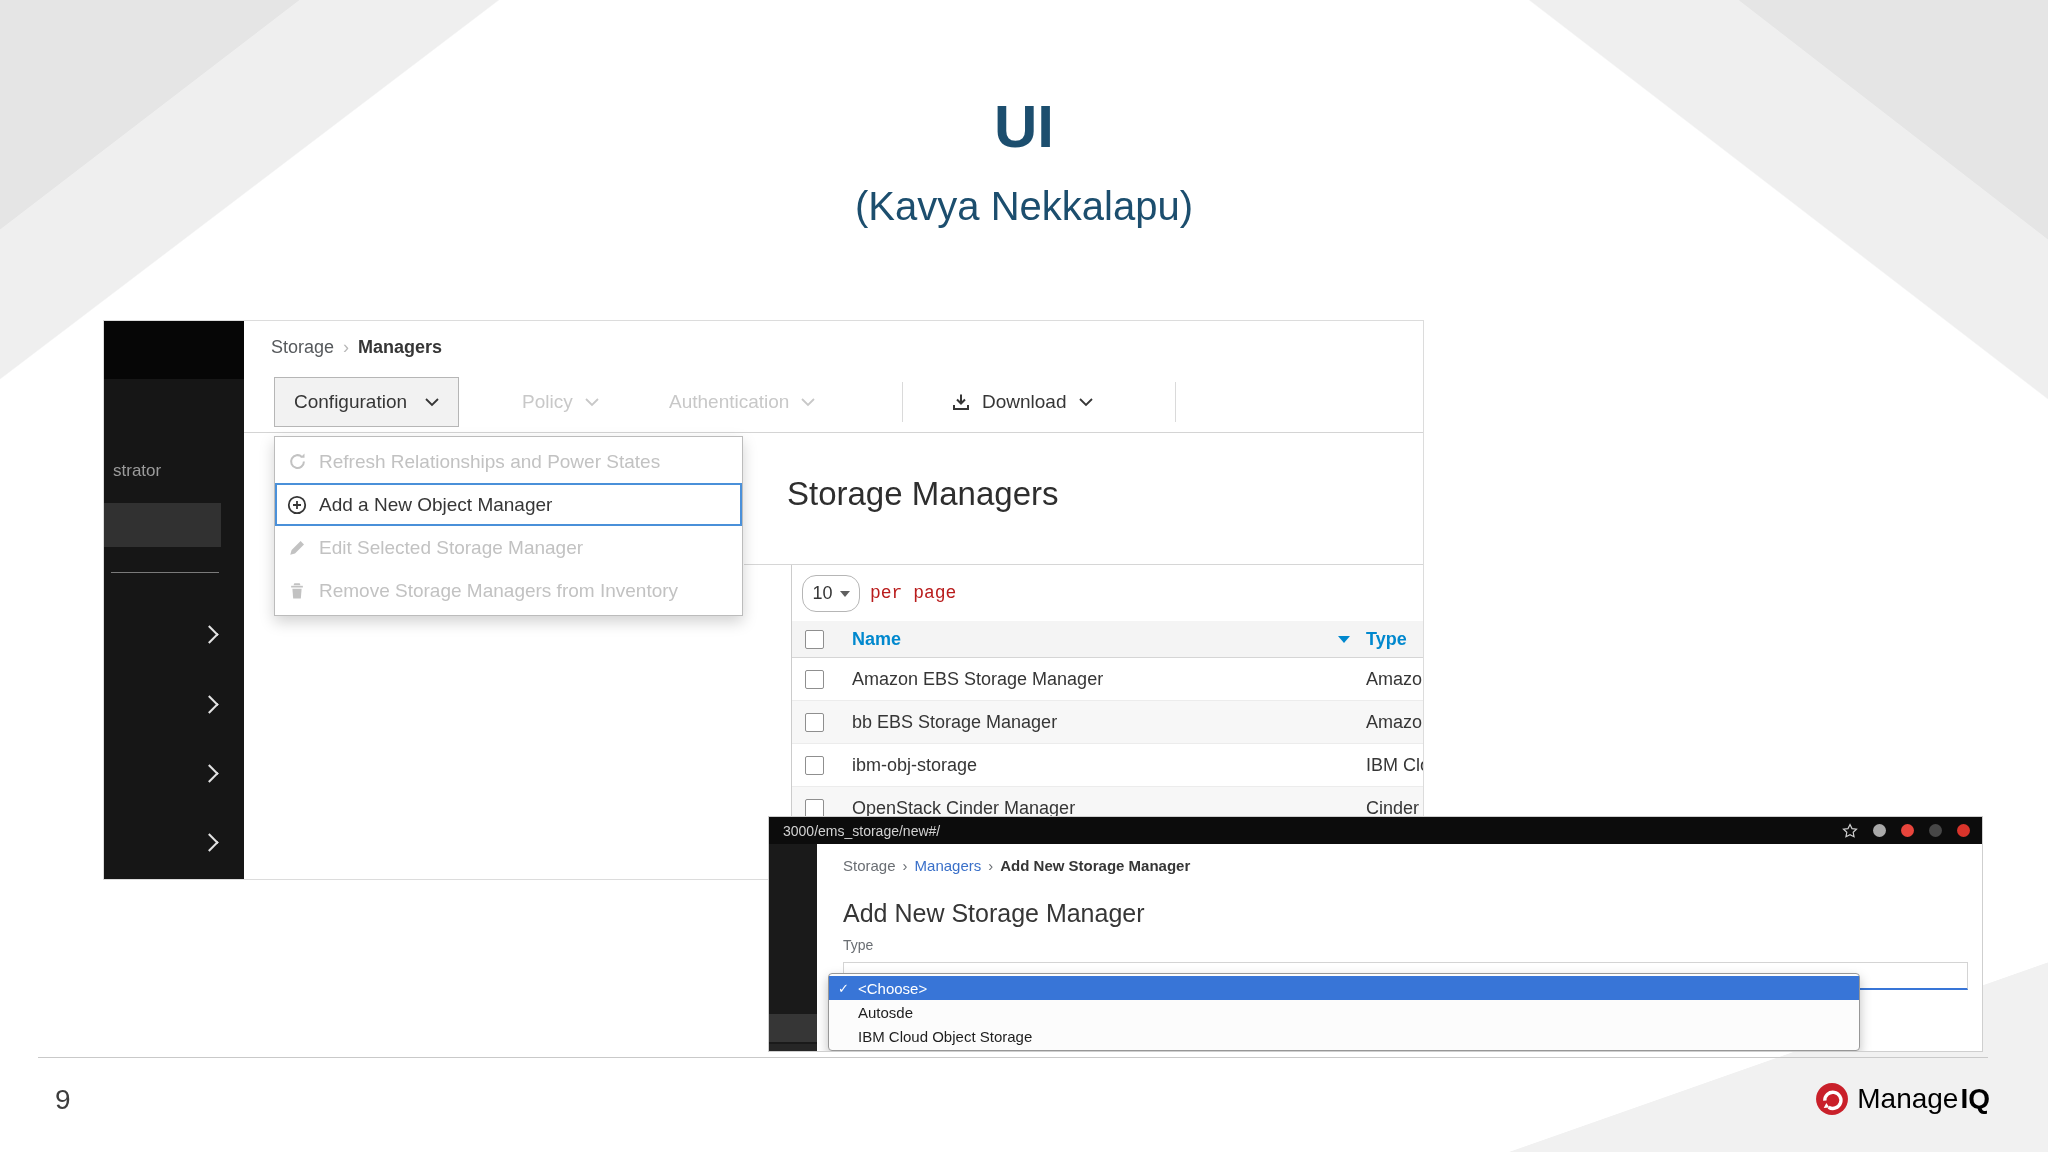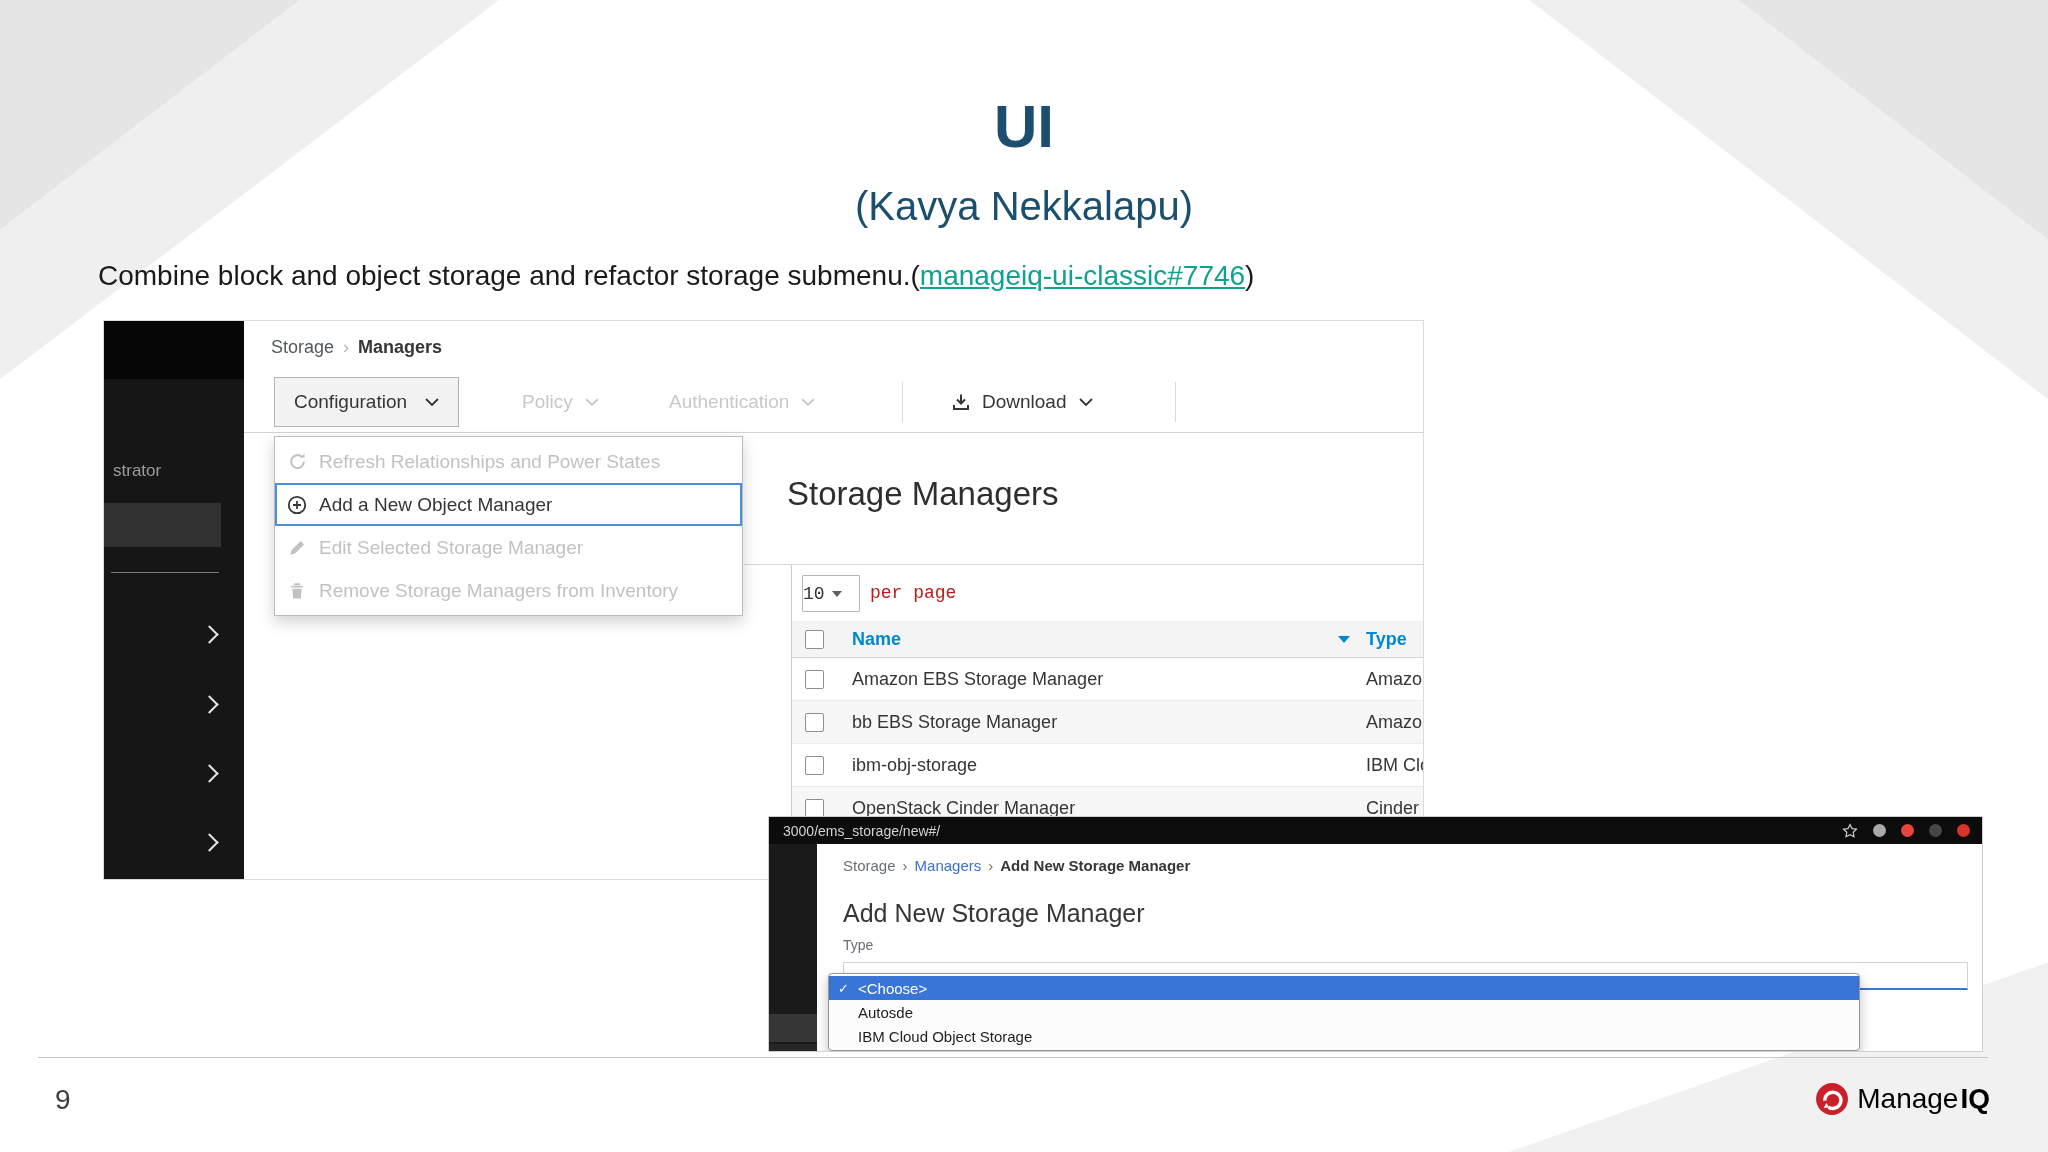--- a/index.html
+++ b/index.html
@@ -45,21 +45,21 @@
   
   .menu{left:170px;top:115px;width:467px;background:#fff;border:1px solid #bcbcbc;box-shadow:0 6px 14px rgba(0,0,0,.18);padding:3px 0;z-index:5;}
   .menu-item{height:43px;display:flex;align-items:center;gap:11px;padding:0 11px;font-size:19px;color:#c2c2c2;cursor:pointer;}
   .menu-item.enabled{color:#363636;}
   .menu-item.focused{box-shadow:inset 0 0 0 2px var(--focus-blue,#4a90d9);}
   .mi-icon{width:22px;height:22px;display:flex;align-items:center;justify-content:center;flex:0 0 22px;}
   
   .s1-title{left:683px;top:154px;font-size:33px;font-weight:400;color:#2e2e2e;}
   .panel-topline{left:640px;top:243px;width:679px;height:1px;background:#d6d6d6;}
   .panel{left:687px;top:244px;width:700px;height:314px;border-left:1px solid #cccccc;border-right:1px solid #cccccc;background:#fff;box-sizing:border-box;}
-  .pp-select{left:10px;top:10px;width:56px;height:35px;border:1px solid #b6b6b6;border-radius:1px;background:#fff;display:flex;align-items:center;gap:7px;font-size:18px;color:#363636;cursor:pointer;font-family:Liberation Mono, monospace;}
+  .pp-select{left:10px;top:10px;width:56px;height:35px;border:1px solid #b6b6b6;border-radius:14px;background:#fff;display:flex;align-items:center;justify-content:center;gap:7px;font-size:18px;color:#363636;cursor:pointer;}
   .pp-caret{width:0;height:0;border-left:5px solid transparent;border-right:5px solid transparent;border-top:6px solid #5f5f5f;}
   .pp-label{left:78px;top:18px;font-size:18px;color:#b91c1c;font-family:Liberation Mono, monospace;}
   .tbl{left:0;top:56px;width:700px;}
   .tr{display:flex;align-items:center;height:42px;border-bottom:1px solid #ececec;background:#fff;}
   .tr.head{height:36px;background:#f4f4f4;border-bottom:1px solid #d5d5d5;}
   .tr.alt{background:#f7f7f7;}
   .td-cb{flex:0 0 44px;display:flex;align-items:center;justify-content:center;}
   .td-name{flex:0 0 516px;padding-left:16px;font-size:18px;color:#363636;position:relative;box-sizing:border-box;}
   .td-type{flex:1;padding-left:14px;font-size:18px;color:#363636;white-space:nowrap;}
   .th-label{color:var(--pf-blue,#0088ce);font-weight:700;}
@@ -94,21 +94,20 @@
 <div class="slide">
 
   <div class="abs bg-tl1"></div>
   <div class="abs bg-tl2"></div>
   <div class="abs bg-tr1"></div>
   <div class="abs bg-tr2"></div>
   <div class="abs bg-br1"></div>
 
   <div class="abs title">UI</div>
   <div class="abs subtitle">(Kavya Nekkalapu)</div>
-  <div class="abs bodyline"><span>Combine block and object storage and refactor storage submenu.(</span><a class="prlink">manageiq-ui-classic#7746</a><span>)</span></div>
 
   <div class="abs shot1">
 
     <div class="abs s1-sidebar">
       <div class="abs s1-side-top"></div>
       <div class="abs s1-side-label">strator</div>
       <div class="abs s1-side-active"></div>
       <div class="abs s1-side-divider"></div>
       <span class="abs s1-chev" style="top:307px"></span>
       <span class="abs s1-chev" style="top:377px"></span>

